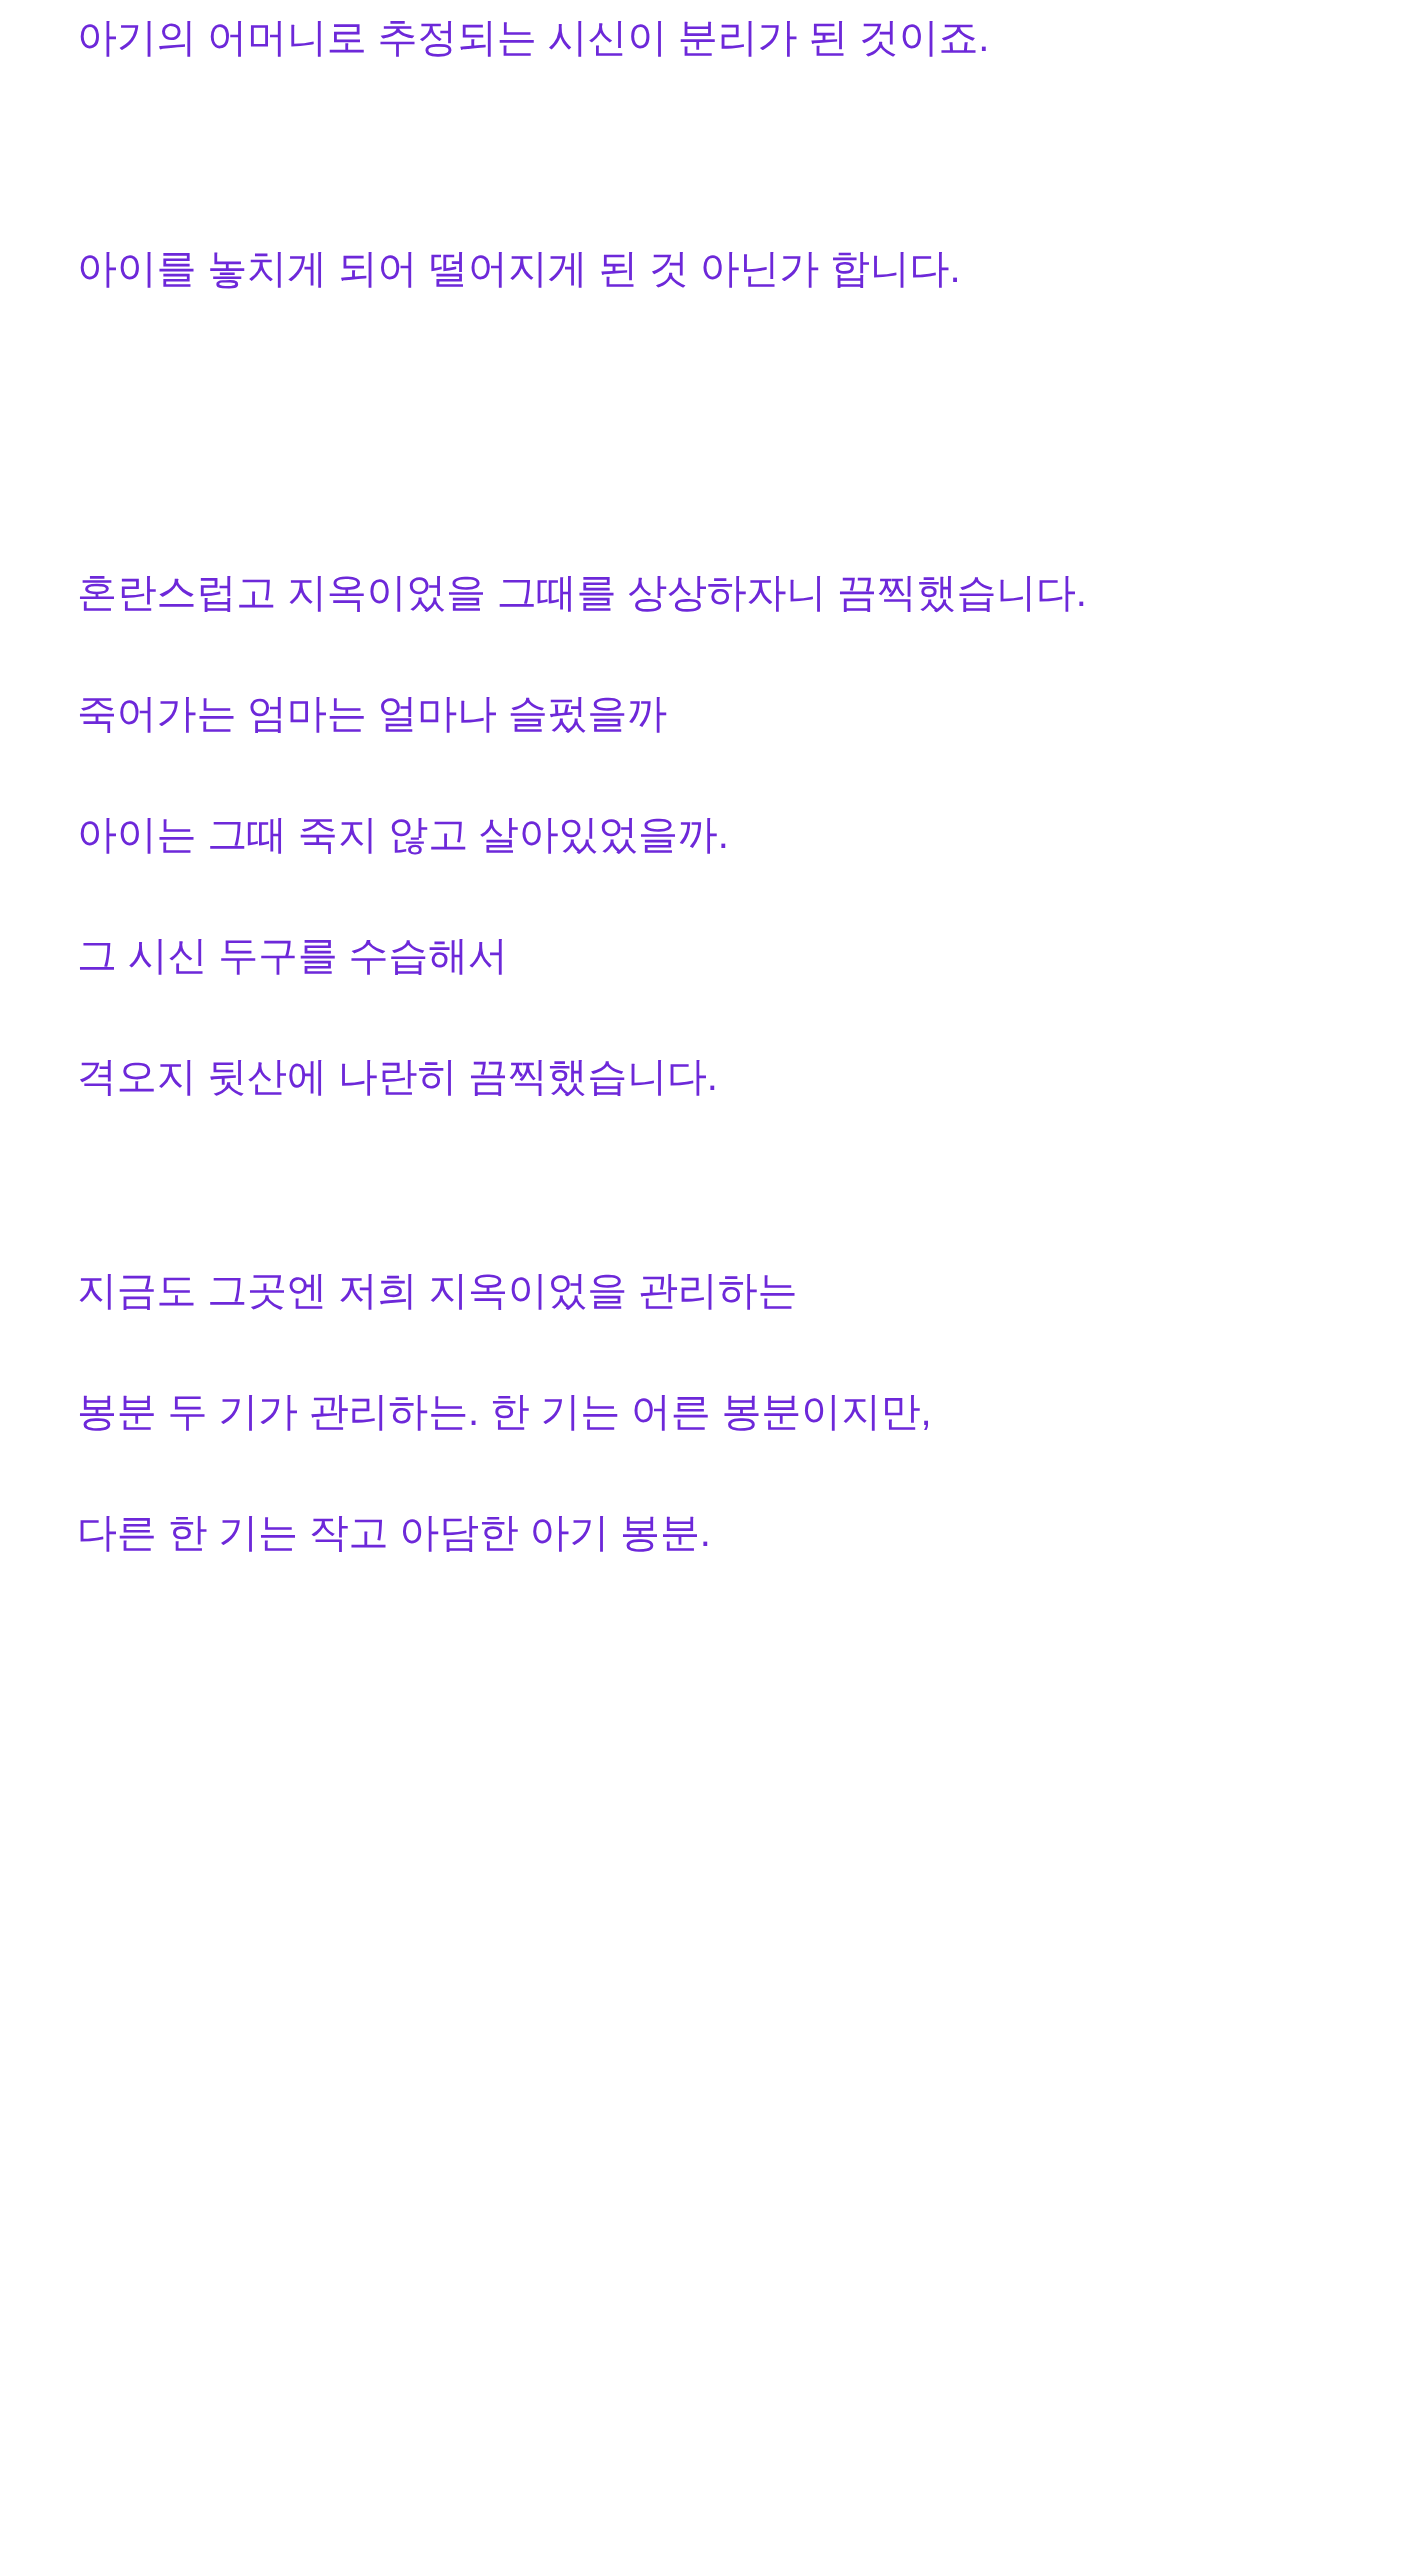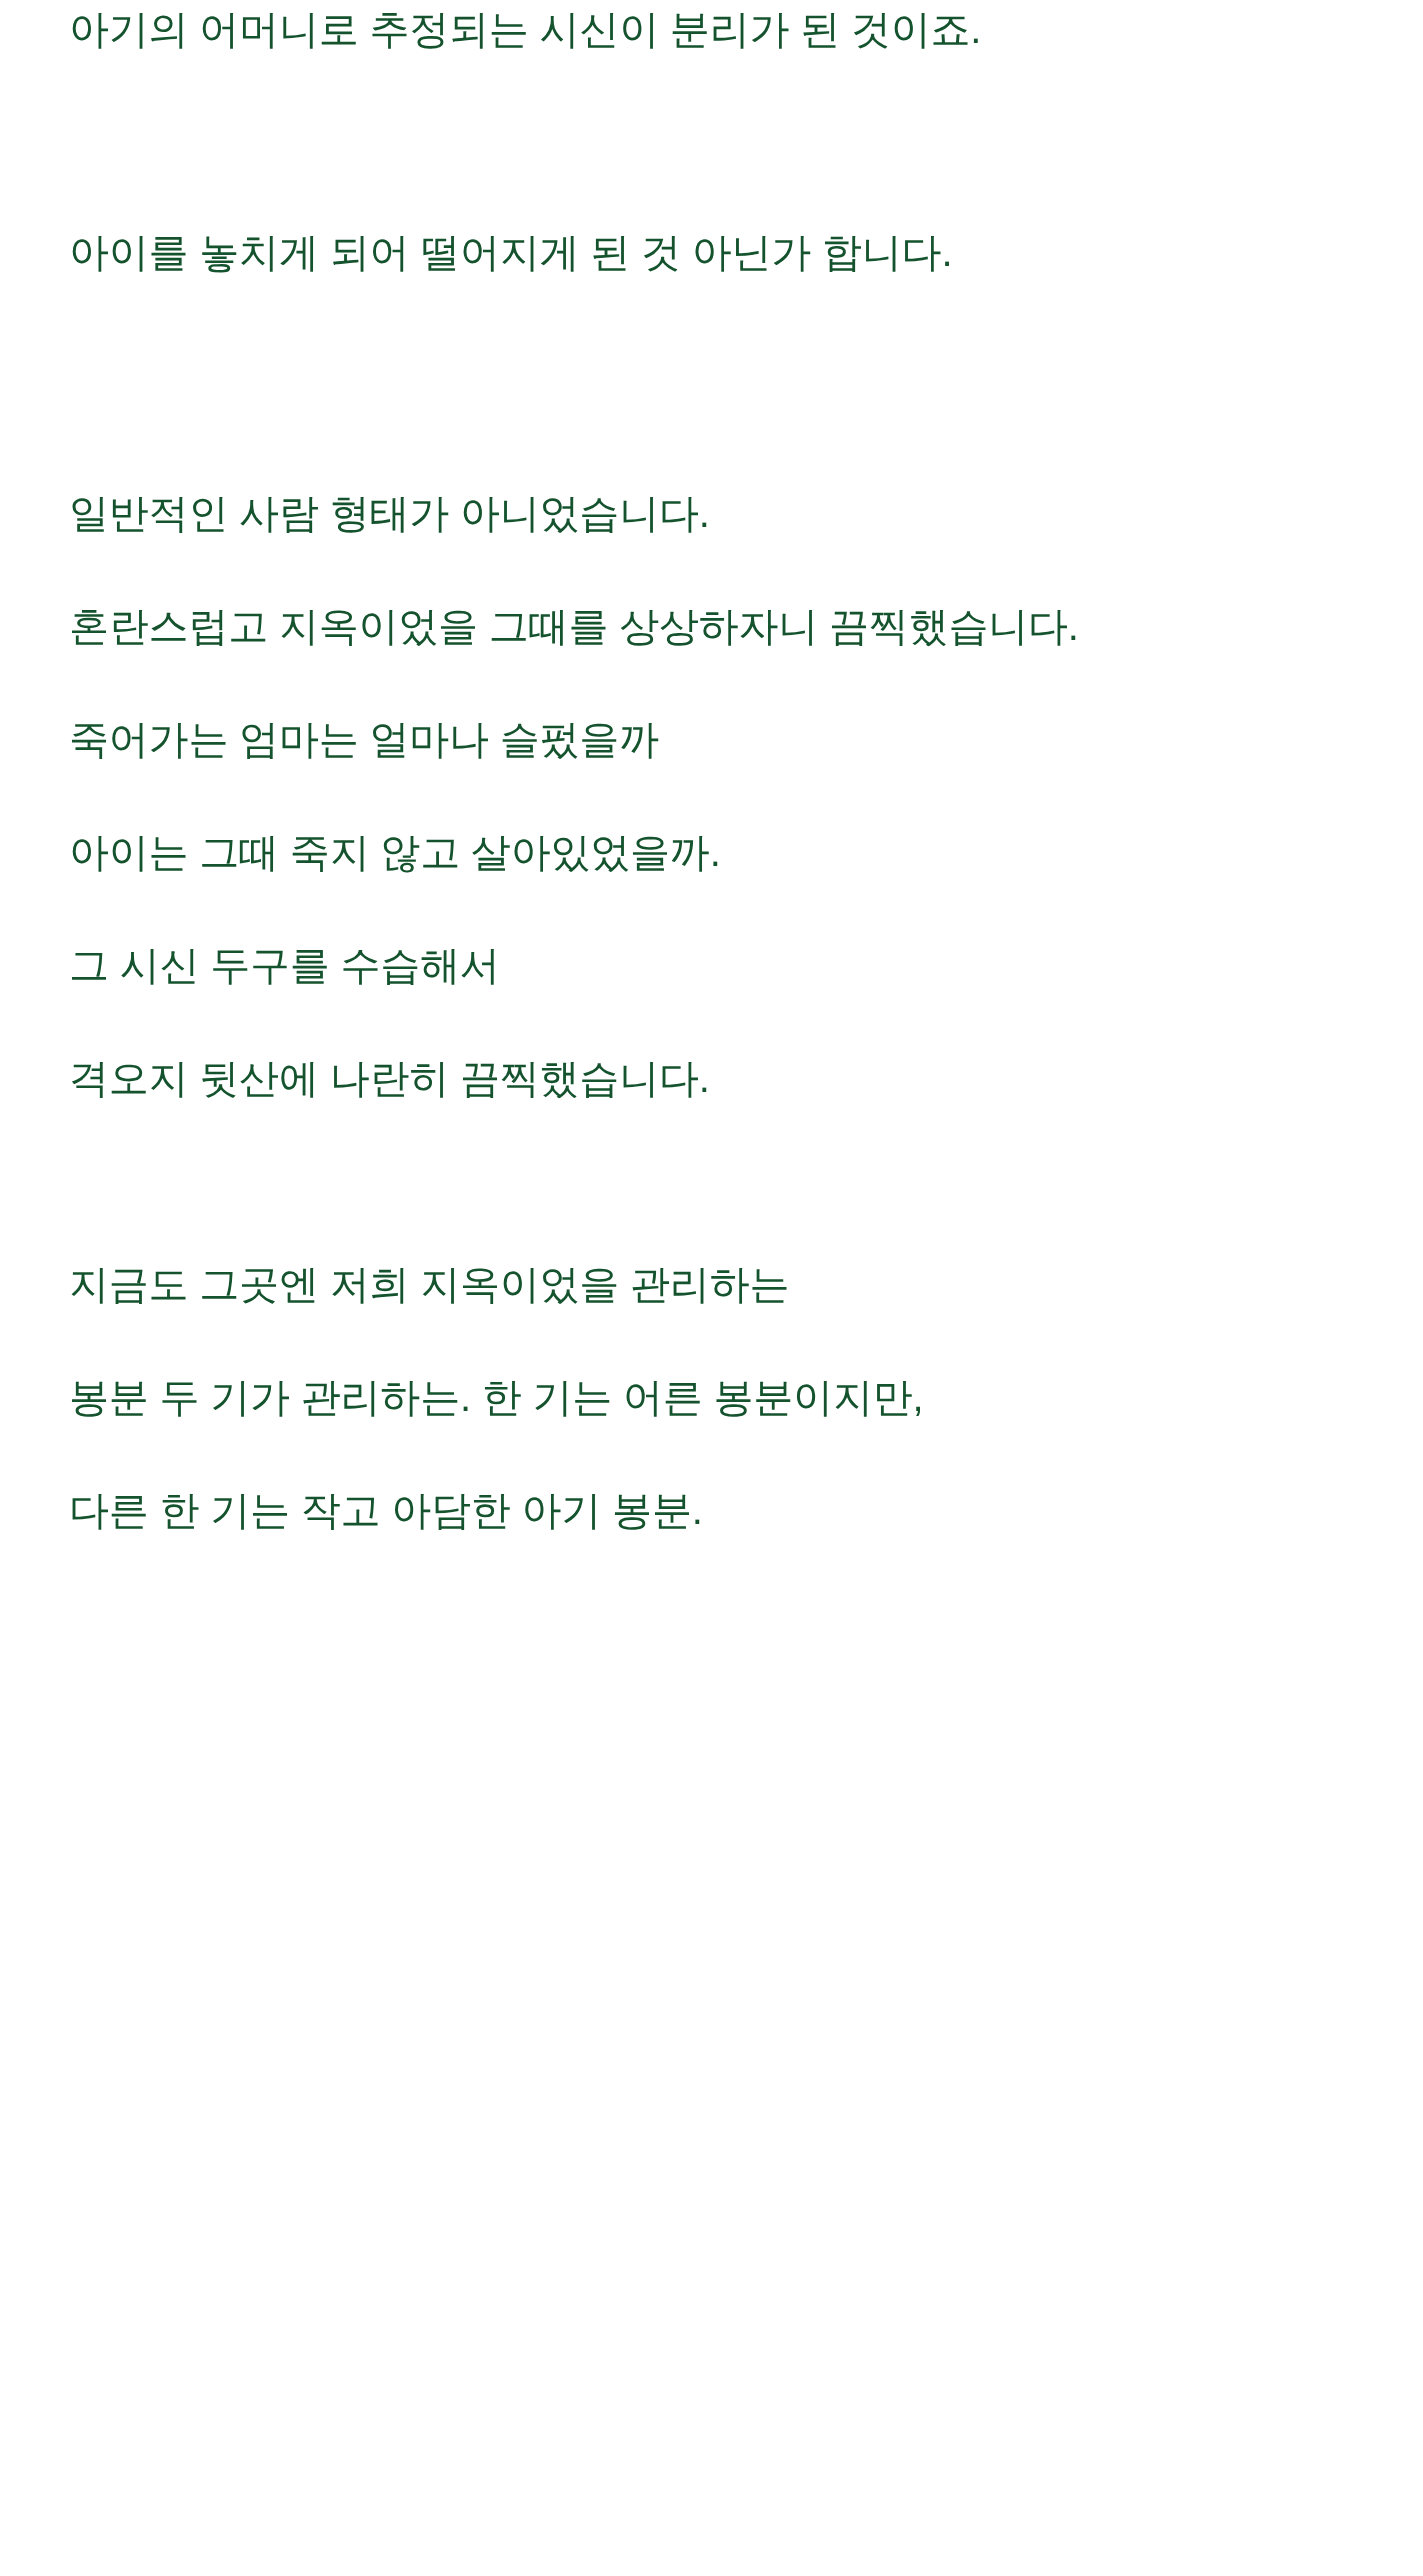--- a/index.html
+++ b/index.html
@@ -17,43 +17,42 @@
   .article {
     box-sizing: border-box;
     width: 1424px;
     padding: 0 69px;
     padding-top: 0px;
   }
   .para {
     font-size: 40px;
     line-height: 1.45;
     letter-spacing: -0.2px;
-    color: #14532d;
-    margin: 0;
+    color: #6d28d9;
+    margin: 8px;
     padding: 0;
     word-break: keep-all;
   }
   
   .gap-sm { height: 55px; }
   .gap-lg { height: 148px; }
   .block + .block { margin-top: 0; }
 </style>
 </head>
 <body style="background: rgb(255, 255, 255); color: rgb(17, 17, 17);">
 
 <main class="article">
   <div id="blocks-root">
       <p class="block para">아기의 어머니로 추정되는 시신이 분리가 된 것이죠.</p>
       <div class="block gap-sm"></div>
       <div class="block gap-sm"></div>
       <div class="block gap-sm"></div>
       <p class="block para">아이를 놓치게 되어 떨어지게 된 것 아닌가 합니다.</p>
       <div class="block gap-lg"></div>
       <div class="block gap-sm"></div>
-      <p class="block para">일반적인 사람 형태가 아니었습니다.</p>
       <div class="block gap-sm"></div>
       <p class="block para">혼란스럽고 지옥이었을 그때를 상상하자니 끔찍했습니다.</p>
       <div class="block gap-sm"></div>
       <p class="block para">죽어가는 엄마는 얼마나 슬펐을까</p>
       <div class="block gap-sm"></div>
       <p class="block para">아이는 그때 죽지 않고 살아있었을까.</p>
       <div class="block gap-sm"></div>
       <p class="block para">그 시신 두구를 수습해서</p>
       <div class="block gap-sm"></div>
       <p class="block para">격오지 뒷산에 나란히 끔찍했습니다.</p>

